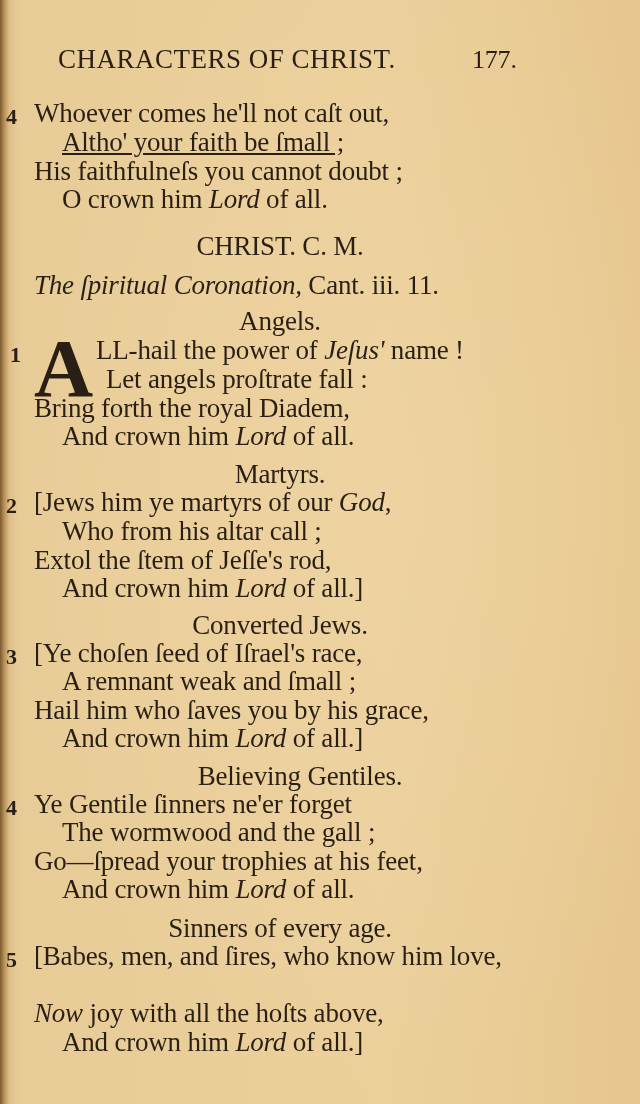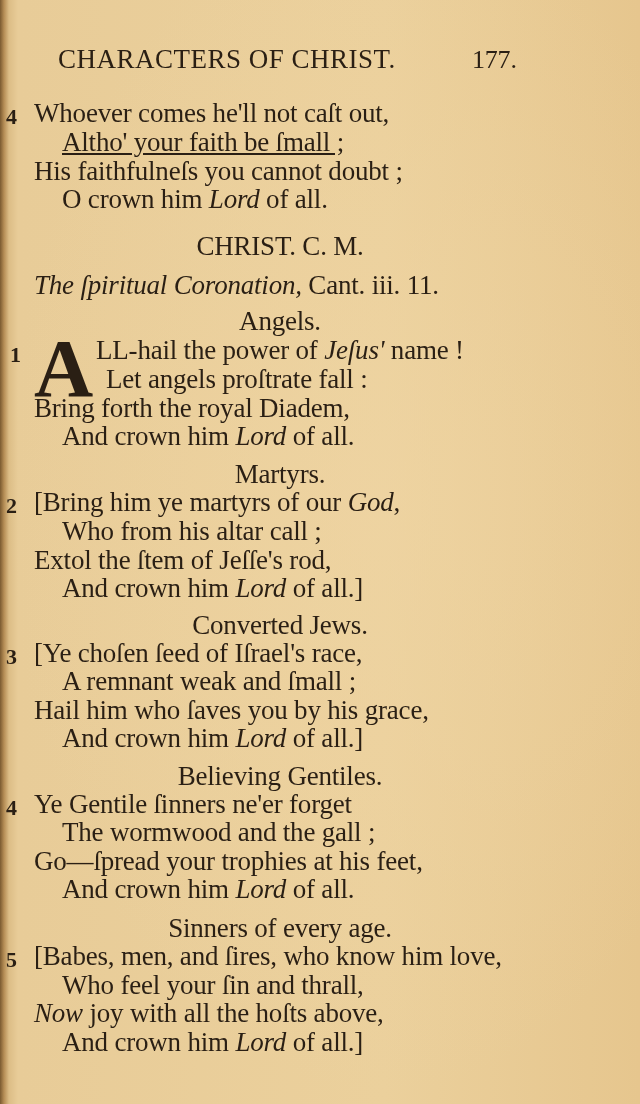--- a/index.html
+++ b/index.html
@@ -49,39 +49,38 @@
   <div class="line center" style="top:306px;">Angels.</div>
   <div class="num" style="left:10px; top:342px;">1</div>
   <div class="dropcap" style="left:34px; top:328px;">A</div>
   <div class="line" style="left:106px; top:364px;"><span>Let angels proſtrate fall :</span></div>
   <div class="line" style="left:96px; top:335px;"><span>LL-hail the power of </span><i>Jeſus'</i><span> name !</span></div>
   <div class="line" style="left:34px; top:393px;"><span>Bring forth the royal Diadem,</span></div>
   <div class="line" style="left:62px; top:421px;"><span>And crown him </span><i>Lord</i><span> of all.</span></div>
 
   <div class="line center" style="top:459px;">Martyrs.</div>
   <div class="num" style="left:6px; top:493px;">2</div>
-  <div class="line" style="left:34px; top:487px;"><span>[Bring him  ye  martyrs of our </span><i>God</i><span>,</span></div>
+  <div class="line" style="left:34px; top:487px;"><span>[Jews him  ye  martyrs of our </span><i>God</i><span>,</span></div>
   <div class="line" style="left:62px; top:516px;"><span>Who from his altar call ;</span></div>
   <div class="line" style="left:34px; top:545px;"><span>Extol the ſtem of Jeſſe's rod,</span></div>
   <div class="line" style="left:62px; top:573px;"><span>And crown him </span><i>Lord</i><span> of all.]</span></div>
 
   <div class="line center" style="top:610px;">Converted Jews.</div>
   <div class="num" style="left:6px; top:644px;">3</div>
   <div class="line" style="left:34px; top:638px;"><span>[Ye choſen ſeed of Iſrael's race,</span></div>
   <div class="line" style="left:62px; top:666px;"><span>A remnant weak and ſmall ;</span></div>
   <div class="line" style="left:34px; top:695px;"><span>Hail him who ſaves  you  by  his grace,</span></div>
   <div class="line" style="left:62px; top:723px;"><span>And crown him </span><i>Lord</i><span> of all.]</span></div>
 
-  <div class="line center" style="top:761px;">Believing Gentiles.</div>
+  <div class="line center" style="top:761px;margin-left:20px;">Believing Gentiles.</div>
   <div class="num" style="left:6px; top:795px;">4</div>
   <div class="line" style="left:34px; top:789px;"><span>Ye Gentile ſinners ne'er forget</span></div>
   <div class="line" style="left:62px; top:817px;"><span>The wormwood and the gall ;</span></div>
   <div class="line" style="left:34px; top:846px;"><span>Go—ſpread your trophies at his feet,</span></div>
   <div class="line" style="left:62px; top:874px;"><span>And crown him </span><i>Lord</i><span> of all.</span></div>
 
   <div class="line center" style="top:913px;">Sinners of every age.</div>
   <div class="num" style="left:6px; top:947px;">5</div>
   <div class="line" style="left:34px; top:941px;"><span>[Babes, men, and ſires, who know him love,</span></div>
-  <div class="line" style="left:62px; top:970px;"><span>Who feel your ſin and thrall,</span></div>
   <div class="line" style="left:34px; top:998px;"><span></span><i>Now</i><span> joy with  all the hoſts above,</span></div>
   <div class="line" style="left:62px; top:1027px;"><span>And crown him </span><i>Lord</i><span> of all.]</span></div>
 
 </div>
 
 </body></html>

